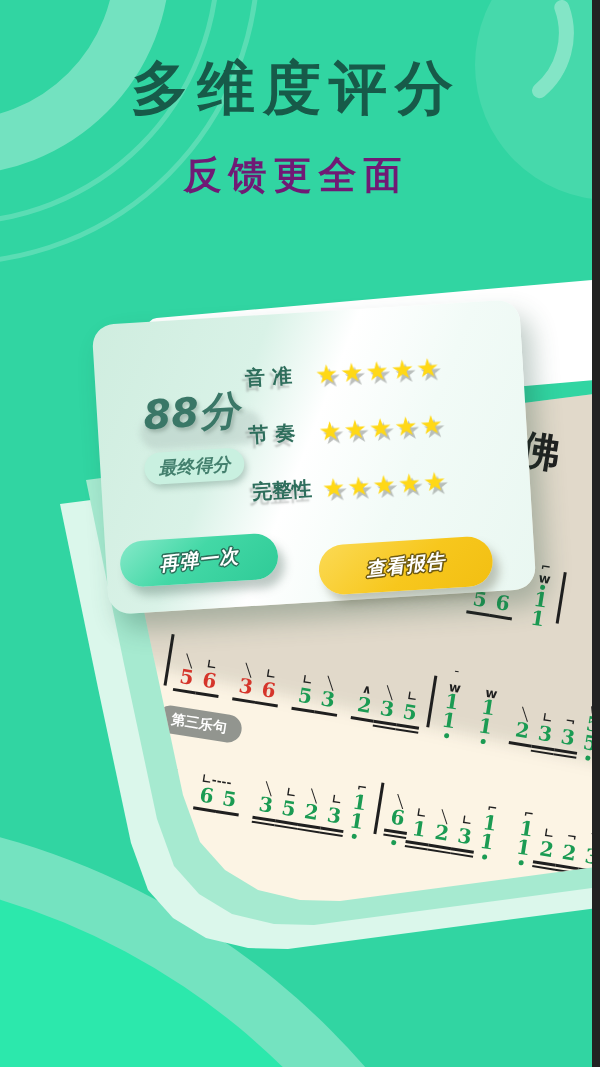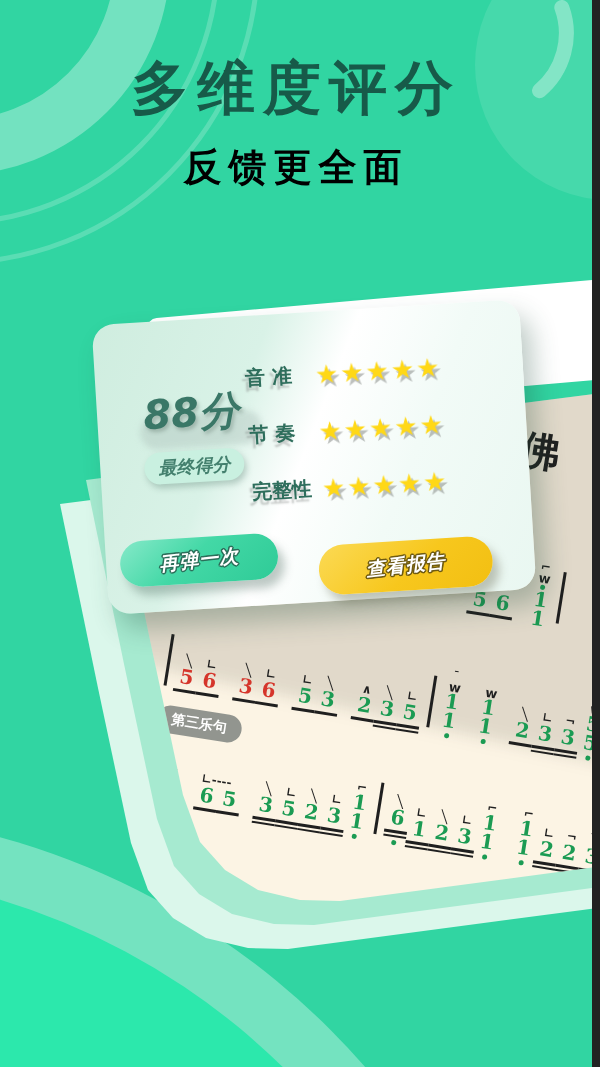--- a/index.html
+++ b/index.html
@@ -10,21 +10,21 @@
   .arc-band{left:-260px;top:-255px;width:430px;height:430px;border:55px solid rgba(255,255,255,.32);}
   .arc-thin1{left:-310px;top:-305px;width:530px;height:530px;border:5px solid rgba(255,255,255,.20);}
   .arc-thin2{left:-350px;top:-345px;width:610px;height:610px;border:5px solid rgba(255,255,255,.20);}
   .bubble{left:475px;top:-70px;width:270px;height:270px;background:rgba(255,255,255,.10);}
   .bubble-shine{position:absolute;left:475px;top:-70px;pointer-events:none;}
   .bl-ring{left:-950px;top:810px;width:1500px;height:1500px;background:rgba(255,255,255,.33);}
   .bl-fill{left:-890px;top:870px;width:1380px;height:1380px;background:#2ce8ac;}
   
   .hdr{position:absolute;left:0;top:0;width:100%;text-align:center;z-index:6;}
   .title{margin-top:50px;font-size:58px;font-weight:900;letter-spacing:8px;color:#175a49;}
-  .subtitle{margin-top:14px;font-size:38px;font-weight:700;letter-spacing:7px;color:#000000;}
+  .subtitle{margin-top:22px;font-size:38px;font-weight:700;letter-spacing:7px;color:#701a75;}
   
   .sheet-shape{position:absolute;left:0;top:0;width:1000px;height:1100px;z-index:1;
     clip-path:polygon(112px 456px,920px 352px,920px 824px,340px 901px,300px 900px,258px 890px,
                       225px 870px,200px 842px,183px 795px,150px 640px);}
   .band2{transform:translate(-52px,48px);background:#dbf7eb;}
   .band1{transform:translate(-26px,24px);background:#a6ead0;}
   .sheet{background:#fcf4e4;}
   .card-shadow-blob{position:absolute;left:160px;top:282px;width:640px;height:450px;
     background:rgba(100,96,82,.18);transform:rotate(12deg);filter:blur(8px);}
   .lyric{position:absolute;left:520px;top:424px;font-size:40px;font-weight:700;color:#1f1f1f;

